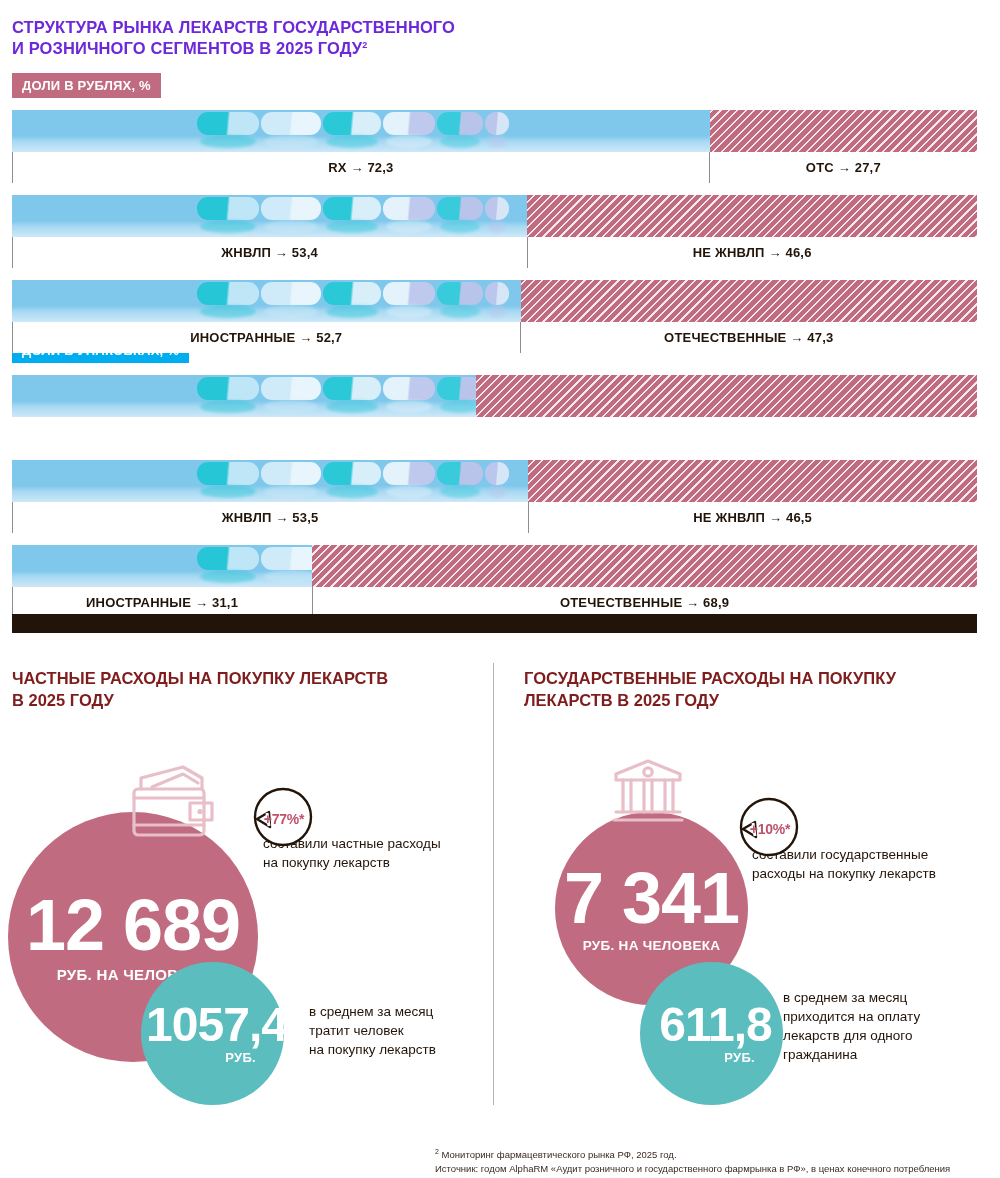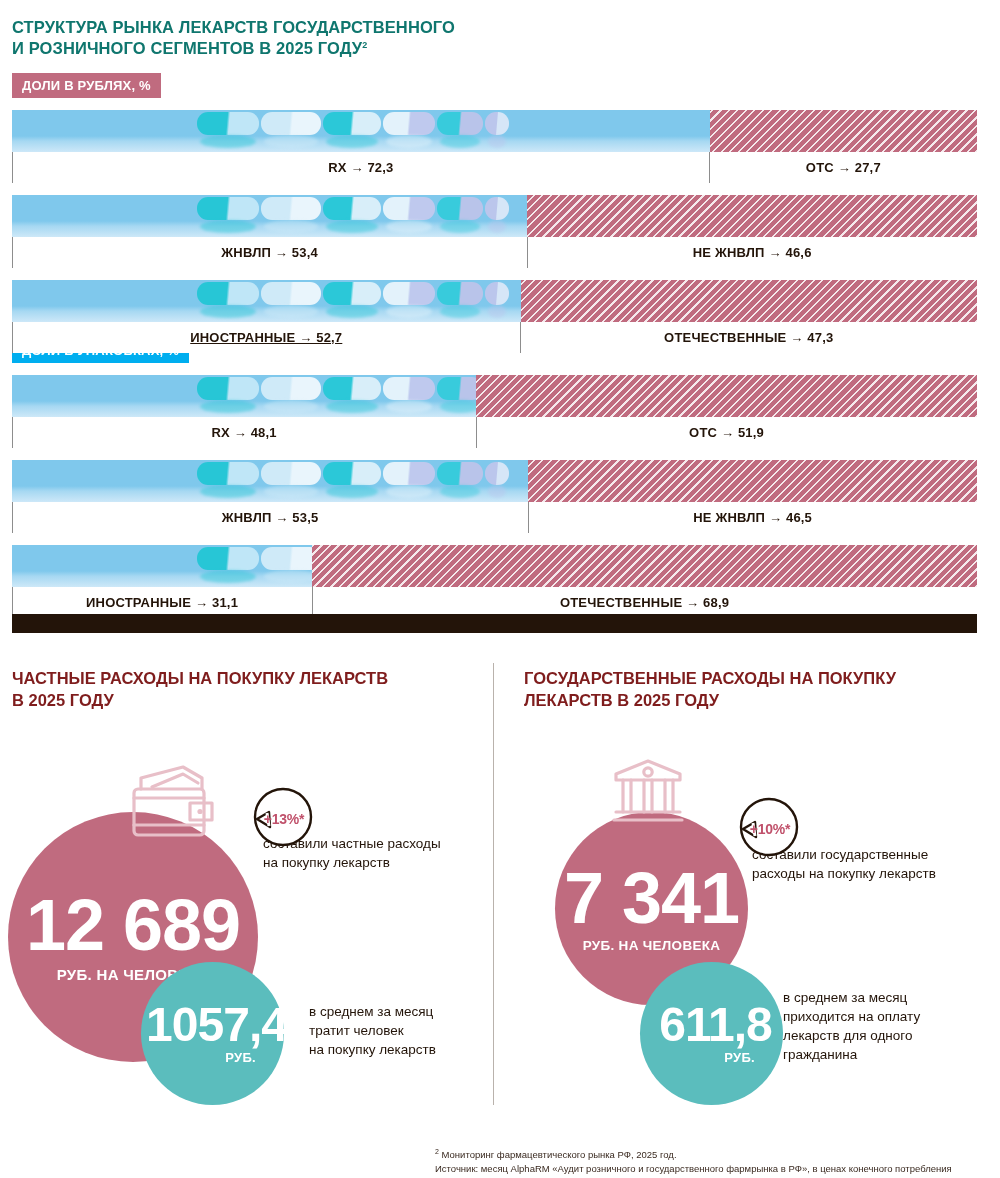--- a/index.html
+++ b/index.html
@@ -9,21 +9,21 @@
     font-family: "Liberation Sans", sans-serif;
     color: #231409;
     overflow: hidden;
   }
   #page { position: relative; width: 1000px; height: 1178px; }
 
   
   .main-title {
     position: absolute; left: 12px; top: 17px; width: 620px;
     font-size: 16.5px; font-weight: bold; line-height: 1.30;
-    letter-spacing: .1px; text-transform: uppercase; color: #0f766e;
+    letter-spacing: .1px; text-transform: uppercase; color: #6d28d9;
   }
   .main-title sup { font-size: 9px; vertical-align: super; }
 
   
   .badge {
     position: absolute; height: 25px; padding: 0 10px;
     display: flex; align-items: center;
     font-size: 13px; font-weight: bold; letter-spacing: .2px;
     color: #ffffff; text-transform: uppercase; white-space: nowrap;
   }
@@ -217,21 +217,21 @@
               <div class="cap-sh" style="left: 189px; width: 46px; background: rgb(227, 242, 251);"></div>
               <div class="cap" style="left: 240px; width: 46px; background: linear-gradient(95deg, rgb(56, 203, 220) 0%, rgb(56, 203, 220) 48%, rgb(185, 196, 234) 52%, rgb(185, 196, 234) 100%);"></div>
               <div class="cap-sh" style="left: 243px; width: 40px; background: rgb(56, 203, 220);"></div>
               <div class="cap" style="left: 288px; width: 24px; background: linear-gradient(95deg, rgb(187, 198, 236) 0%, rgb(187, 198, 236) 48%, rgb(214, 230, 247) 52%, rgb(214, 230, 247) 100%);"></div>
               <div class="cap-sh" style="left: 291px; width: 18px; background: rgb(187, 198, 236);"></div>
             </div>
           </div>
           <div class="seg-pink" style="width: 47.3%;"></div>
         </div>
         <div class="label-track">
-          <div class="label-cell" style="width: 52.7%; text-decoration: underline;">ИНОСТРАННЫЕ → 52,7</div>
+          <div class="label-cell" style="width: 52.7%;">ИНОСТРАННЫЕ → 52,7</div>
           <div class="label-cell" style="width: 47.3%;">ОТЕЧЕСТВЕННЫЕ → 47,3</div>
           <div class="tickline" style="left: 0px;"></div>
           <div class="tickline" style="left: calc(52.7% - 0.5px);"></div>
         </div>
       </div>
     </div>
 
   <div id="bars-pack">
       <div class="bar-row" style="top: 375px;">
         <div class="bar-track">
@@ -243,26 +243,20 @@
               <div class="cap-sh" style="left: 67px; width: 54px; background: rgb(207, 234, 248);"></div>
               <div class="cap" style="left: 126px; width: 58px; background: linear-gradient(95deg, rgb(43, 200, 216) 0%, rgb(43, 200, 216) 48%, rgb(216, 238, 249) 52%, rgb(216, 238, 249) 100%);"></div>
               <div class="cap-sh" style="left: 129px; width: 52px; background: rgb(43, 200, 216);"></div>
               <div class="cap" style="left: 186px; width: 52px; background: linear-gradient(95deg, rgb(227, 242, 251) 0%, rgb(227, 242, 251) 48%, rgb(191, 201, 238) 52%, rgb(191, 201, 238) 100%);"></div>
               <div class="cap-sh" style="left: 189px; width: 46px; background: rgb(227, 242, 251);"></div>
               <div class="cap" style="left: 240px; width: 46px; background: linear-gradient(95deg, rgb(56, 203, 220) 0%, rgb(56, 203, 220) 48%, rgb(185, 196, 234) 52%, rgb(185, 196, 234) 100%);"></div>
               <div class="cap-sh" style="left: 243px; width: 40px; background: rgb(56, 203, 220);"></div>
             </div>
           </div>
           <div class="seg-pink" style="width: 51.9%;"></div>
-        </div>
-        <div class="label-track">
-          <div class="label-cell" style="width: 48.1%;">RX → 48,1</div>
-          <div class="label-cell" style="width: 51.9%;">OTC → 51,9</div>
-          <div class="tickline" style="left: 0px;"></div>
-          <div class="tickline" style="left: calc(48.1% - 0.5px);"></div>
         </div>
       </div>
       <div class="bar-row" style="top: 460px;">
         <div class="bar-track">
           <div class="seg-blue" style="width: 53.5%;">
             <div class="caps">
               <div class="cap" style="left: 0px; width: 62px; background: linear-gradient(95deg, rgb(39, 198, 214) 0%, rgb(39, 198, 214) 48%, rgb(191, 230, 247) 52%, rgb(191, 230, 247) 100%);"></div>
               <div class="cap-sh" style="left: 3px; width: 56px; background: rgb(39, 198, 214);"></div>
               <div class="cap" style="left: 64px; width: 60px; background: linear-gradient(95deg, rgb(207, 234, 248) 0%, rgb(207, 234, 248) 48%, rgb(233, 245, 252) 52%, rgb(233, 245, 252) 100%);"></div>
               <div class="cap-sh" style="left: 67px; width: 54px; background: rgb(207, 234, 248);"></div>
@@ -330,21 +324,21 @@
     <div class="big-num">12 689</div>
     <div class="sub-cap">РУБ. НА ЧЕЛОВЕКА</div>
   </div>
 
   <div class="bubble" style="left:247px; top:786px;">
     <svg width="66" height="66" viewBox="0 0 66 66" fill="none">
       <circle cx="36" cy="31" r="28" stroke="#231409" stroke-width="2.4" fill="#ffffff"></circle>
       <path d="M10 33 L22 26 L23 41 Z" fill="#ffffff" stroke="#231409" stroke-width="2.4" stroke-linejoin="round"></path>
       <path d="M20 27 L22 40" stroke="#ffffff" stroke-width="3"></path>
     </svg>
-    <div class="bubble-txt" style="padding-left:8px;">+13%*</div>
+    <div class="bubble-txt" style="padding-left:8px;">+77%*</div>
   </div>
 
   <div class="note" style="left:263px; top:834px; width:215px; white-space:pre-line;">составили частные расходы
 на покупку лекарств</div>
 
   <div class="circle-teal" style="left:141px; top:962px; width:143px; height:143px;">
     <div class="big-num-t">1057,4</div>
     <div class="sub-cap-s">РУБ.</div>
   </div>
 
@@ -391,16 +385,16 @@
   </div>
 
   <div class="note" style="left:783px; top:988px; width:200px; white-space:pre-line;">в среднем за месяц
 приходится на оплату
 лекарств для одного
 гражданина</div>
 
   <div class="fn" style="left:12px; top:1202px; width:300px;">* По сравнению с 2024 годом.</div>
   <div class="fn" style="left:435px; top:1147px; width:560px;">
     <sup>2</sup><span> Мониторинг фармацевтического рынка РФ, 2025 год.</span><br>
-    <span>Источник: месяц AlphaRM «Аудит розничного и государственного фармрынка в РФ», в ценах конечного потребления</span>
+    <span>Источник: годом AlphaRM «Аудит розничного и государственного фармрынка в РФ», в ценах конечного потребления</span>
   </div>
 
 </div>
 
 </body></html>

